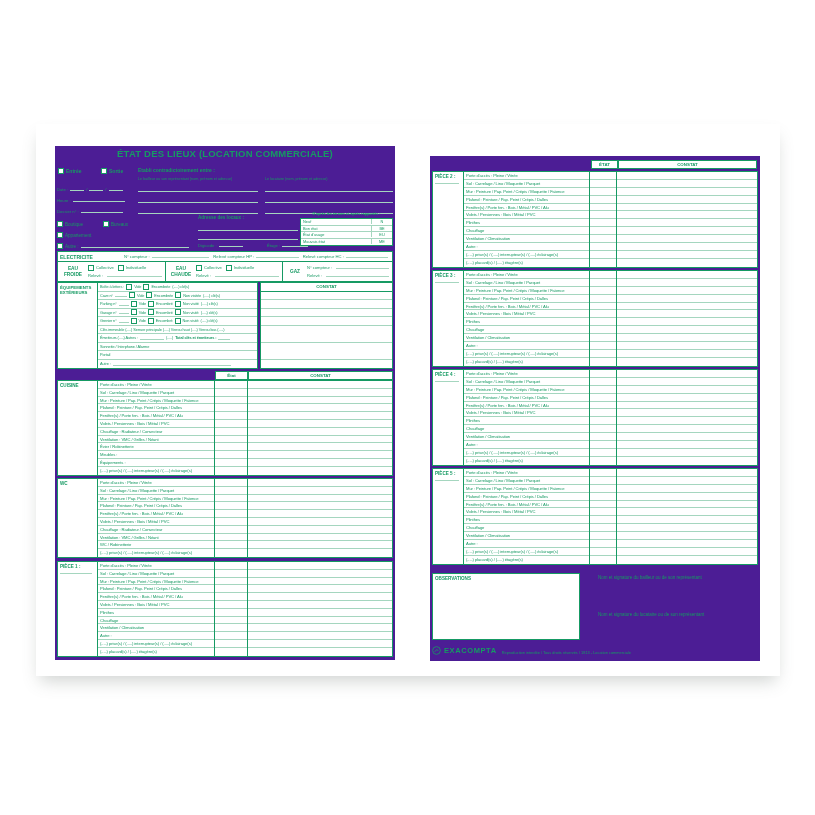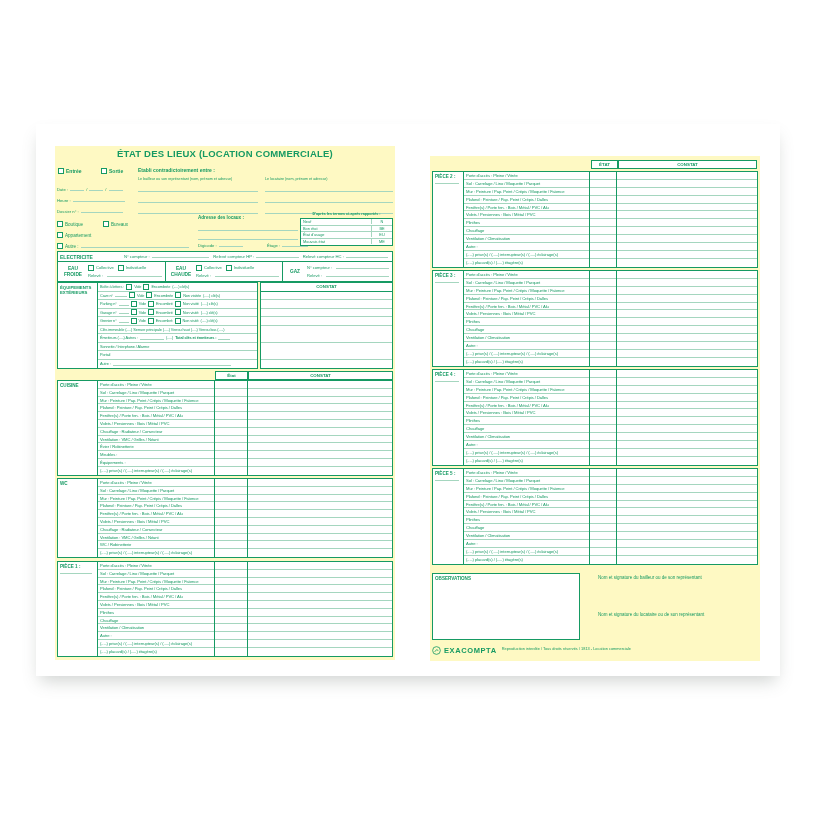--- a/index.html
+++ b/index.html
@@ -10,21 +10,21 @@
   html,body{margin:0;padding:0;}
   body{
     width:815px;height:815px;position:relative;background:#ffffff;
     font-family:"Liberation Sans", sans-serif;color:var(--g);
     overflow:hidden;
   }
   .sheet{
     position:absolute;left:36px;top:124px;width:744px;height:552px;
     background:#fff;box-shadow:0 9px 16px -4px rgba(90,100,95,.28);
   }
-  .page{position:absolute;background:#fef9c3;}
+  .page{position:absolute;background:#4c1d95;}
   #p1{left:55px;top:146px;width:340px;height:514px;--rh:7.8px;}
   #p2{left:430px;top:156px;width:330px;height:505px;--rh:7.9px;}
   .abs{position:absolute;}
   .b{font-weight:bold;}
   .title{left:0;right:0;top:2px;text-align:center;font-size:9.5px;font-weight:bold;letter-spacing:.2px;}
   .t37{font-size:3.7px;}
   .t42{font-size:4.2px;}
   .t46{font-size:4.6px;}
   .t5b{font-size:5px;font-weight:bold;}
   .cbrow{display:flex;align-items:center;gap:2px;white-space:nowrap;}
@@ -78,21 +78,21 @@
   .rt-row{height:var(--rh);line-height:var(--rh);border-bottom:1px solid var(--lg);box-sizing:border-box;font-size:4.2px;letter-spacing:-.1px;white-space:nowrap;overflow:hidden;padding-left:2px;}
   .rt-rows .rt-row:last-child,.rt-col .rt-cell:last-child{border-bottom:none;}
   .rt-col{border-left:1px solid var(--g);box-sizing:border-box;flex:none;}
   #p1 .rt-etat{width:33px;}   #p1 .rt-constat{width:145px;}
   #p2 .rt-etat{width:27px;}   #p2 .rt-constat{width:141px;}
   .rt-cell{height:var(--rh);border-bottom:1px solid var(--lg);box-sizing:border-box;}
 
   
   .obs-box{left:2px;top:417px;width:148px;height:67px;border:1px solid var(--g);box-sizing:border-box;background:#fff;padding:2px;font-size:4.6px;font-weight:bold;}
   .sig{left:168px;width:160px;font-size:4.5px;}
-  .footer{left:2px;top:490px;display:flex;align-items:flex-start;gap:3px;white-space:nowrap;}
+  .footer{left:2px;top:490px;display:flex;align-items:flex-end;gap:3px;white-space:nowrap;}
   .brand{font-size:7.5px;font-weight:bold;letter-spacing:.6px;}
   .legal{font-size:3.9px;margin-left:2px;}
 </style>
 </head>
 <body>
 
 <div class="sheet"></div>
 
 <div class="page" id="p1">
   <div class="abs title">ÉTAT DES LIEUX (LOCATION COMMERCIALE)</div>

